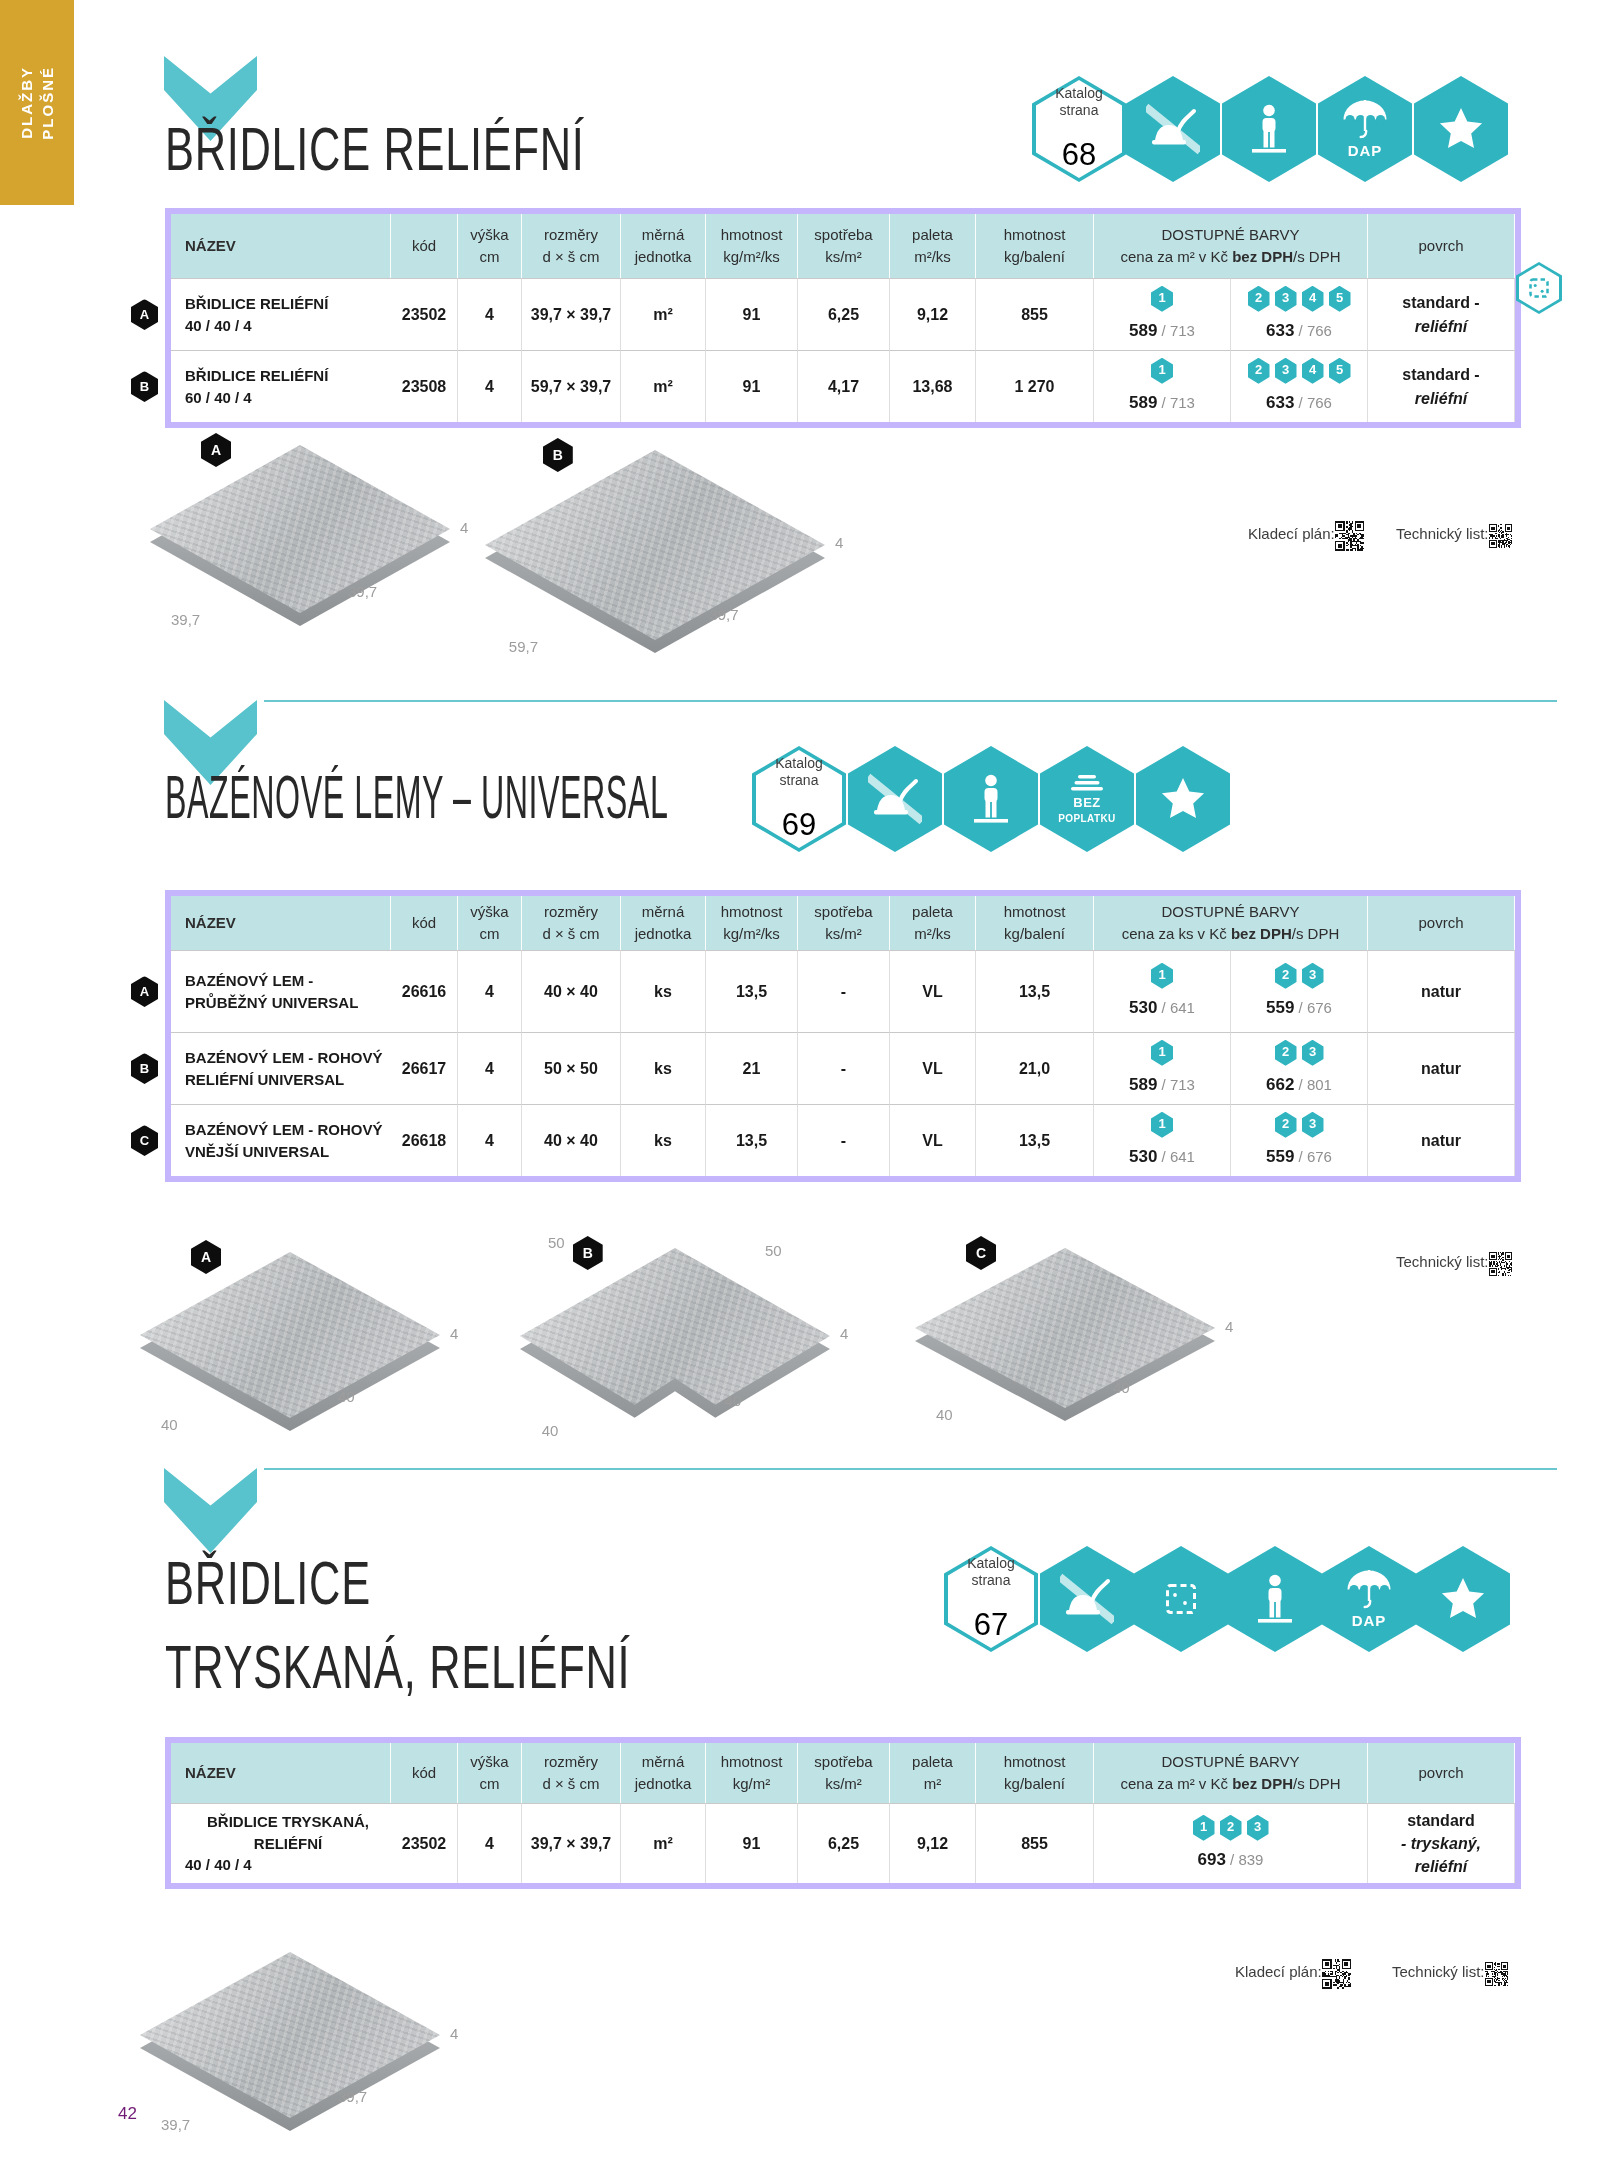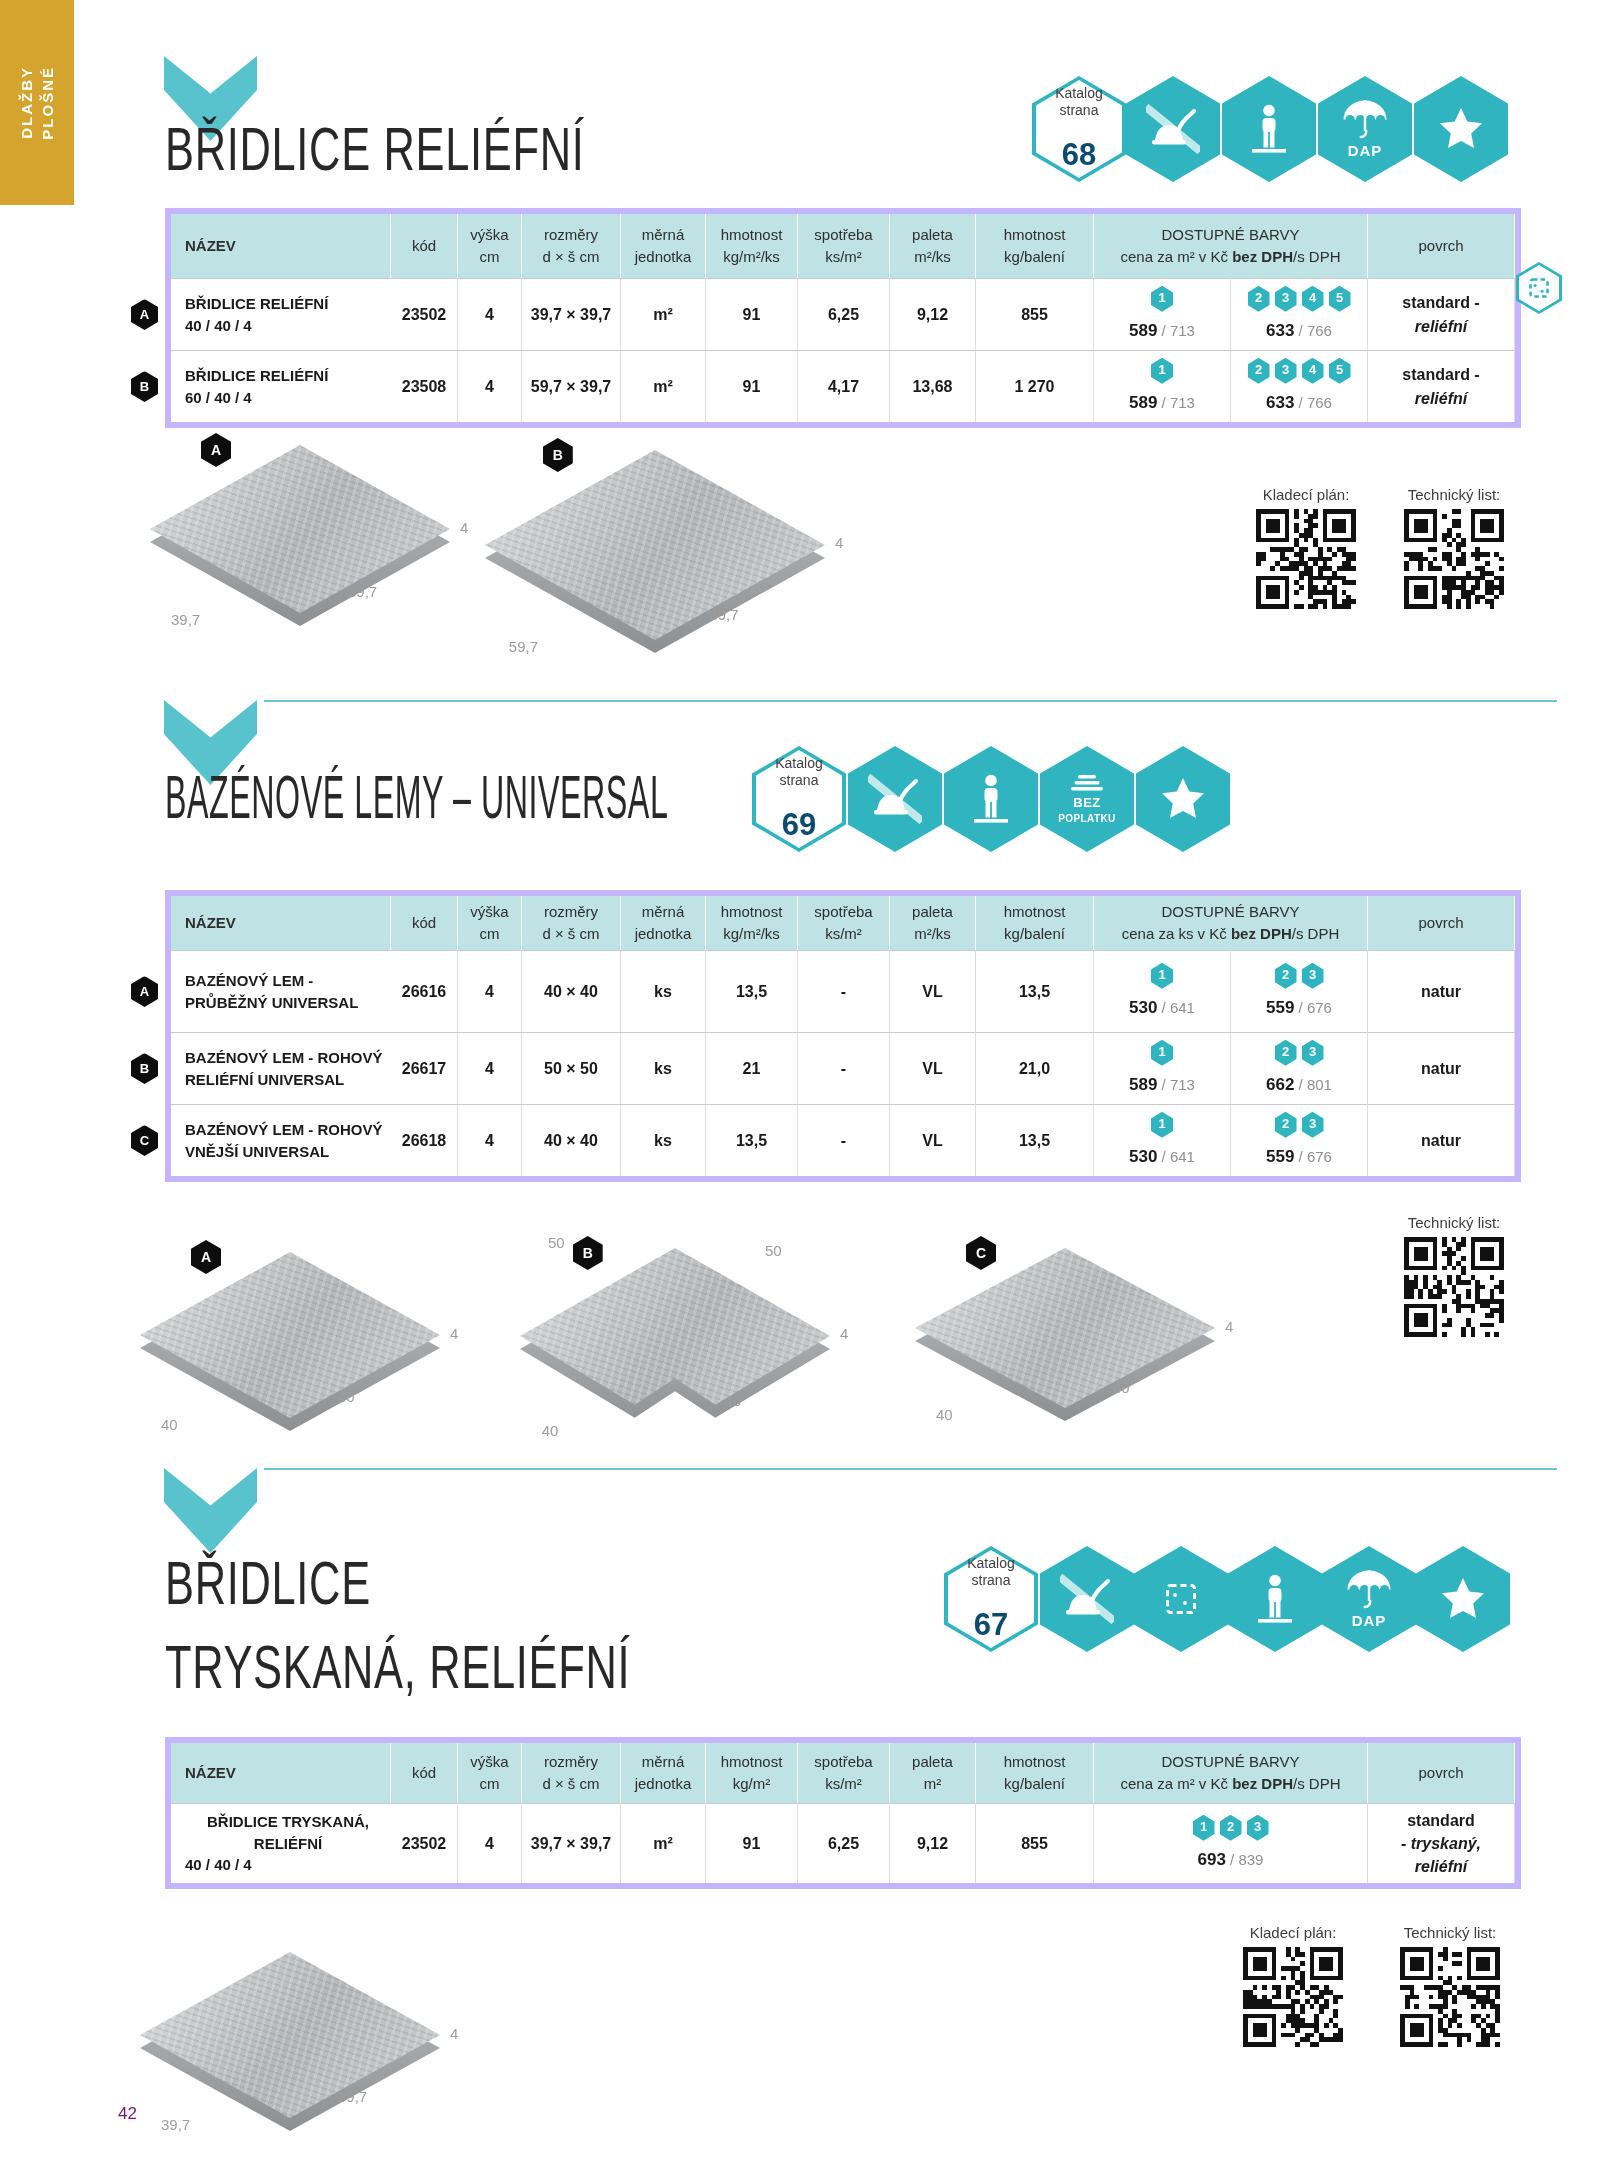--- a/index.html
+++ b/index.html
@@ -19,21 +19,21 @@
 
 .sec-title{font-size:62px;line-height:1;color:#282828;font-weight:400;letter-spacing:1px;
   white-space:nowrap;transform:scaleX(var(--sx,.7));transform-origin:left top}
 
 .hexclip{clip-path:polygon(50% 0,100% 26%,100% 74%,50% 100%,0 74%,0 26%)}
 .badge{width:94px;height:106px;background:var(--accent);display:flex;flex-direction:column;
   align-items:center;justify-content:center;color:#fff}
 .badge .inner{position:absolute;inset:4px;background:#fff}
 .badge .ct{position:relative;display:flex;flex-direction:column;align-items:center;justify-content:center}
 .kat-w{font-size:14px;color:#3f3f3f;line-height:1.2}
-.kat-n{font-size:31px;font-weight:bold;color:#0c4a6e;margin-top:19px}
+.kat-n{font-size:31px;font-weight:normal;color:#000000;margin-top:19px}
 .nhex{display:inline-flex;align-items:center;justify-content:center;flex:0 0 auto;width:22px;height:26px;
   background:var(--accent);color:#fff;font-weight:bold;font-size:13px;
   clip-path:polygon(50% 0,100% 26%,100% 74%,50% 100%,0 74%,0 26%)}
 .lhex{position:absolute;left:-40px;top:50%;transform:translateY(-50%);width:27px;height:31px;
   background:#0d0d0d;color:#fff;display:flex;align-items:center;justify-content:center;
   font-weight:bold;font-size:13px;clip-path:polygon(50% 0,100% 26%,100% 74%,50% 100%,0 74%,0 26%)}
 .lhex2{position:absolute;width:30px;height:34px;background:#0d0d0d;color:#fff;display:flex;
   align-items:center;justify-content:center;font-weight:bold;font-size:14px;
   clip-path:polygon(50% 0,100% 26%,100% 74%,50% 100%,0 74%,0 26%)}
 
@@ -49,21 +49,21 @@
   font-size:16px;border-right:1px solid #dedede;border-top:1px solid #c9c9c9;position:relative;
   text-align:center;line-height:1.45}
 .td.left{align-items:flex-start;padding-left:14px;font-size:15px}
 .td.sp2{grid-column:span 2}
 .td .it{font-style:italic}
 .td:nth-child(12n){border-right:none}
 .hexrow{display:flex;gap:5px;margin-bottom:7px}
 .price{font-size:17px}
 .price .s{color:#8f8f8f;font-weight:normal;font-size:15px}
 
-.qrbox{display:flex;flex-direction:column;align-items:center;width:116px}
+.qrbox{display:flex;flex-direction:row;align-items:center;width:116px}
 .qrbox .ql{font-size:15px;color:#3d3d3d;margin-bottom:6px;white-space:nowrap}
 
 .tile{position:absolute}
 .tile .face{position:absolute;left:0;top:0;width:100%;height:100%}
 .tile .side{position:absolute;left:0;top:13px;width:100%;height:100%;
   background:linear-gradient(180deg,#a9acae 40%,#8d9092)}
 .dim{position:absolute;color:#9d9d9d;font-size:15px;white-space:nowrap}
 .pagenum{font-size:17px;color:#701a75}
 .icn{display:flex;flex-direction:column;align-items:center;justify-content:center;gap:2px}
 .icn .t1{font-size:13px;font-weight:bold;color:#fff;line-height:1.1;letter-spacing:.5px}

